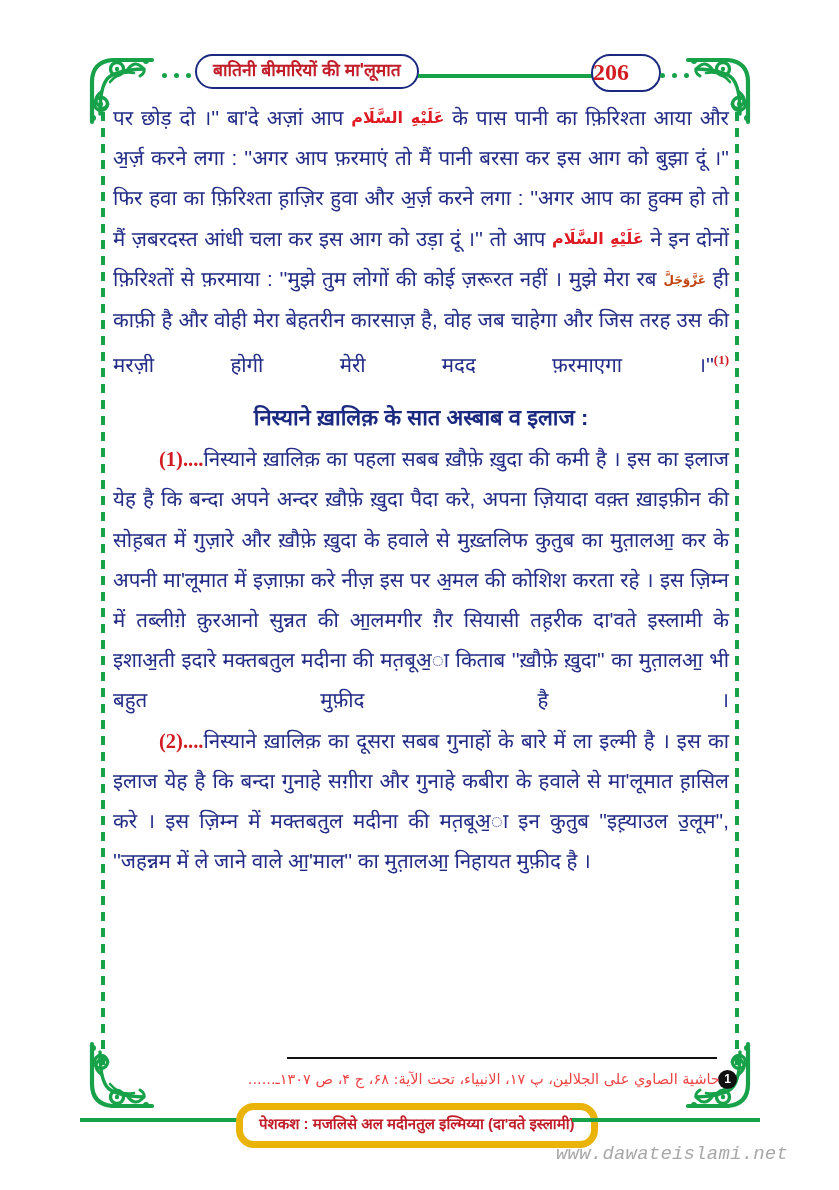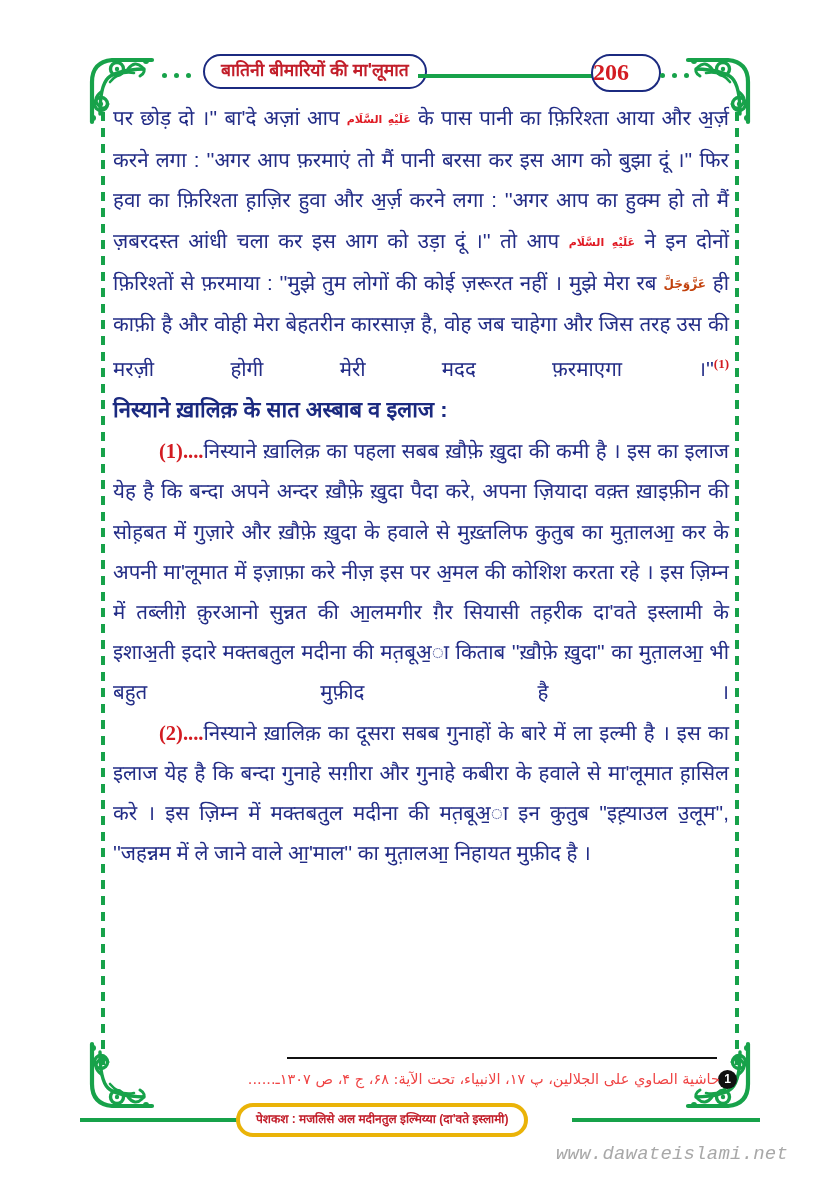--- a/index.html
+++ b/index.html
@@ -78,21 +78,21 @@
     position: absolute;
     left: 318px;
     top: 22px;
     width: 232px;
     height: 4px;
     background: #17A24A;
   }
 
   .title-pill {
     position: absolute;
-    left: 103px;
+    left: 95px;
     top: 2px;
     padding: 2px 16px 4px 16px;
     border: 2.2px solid #1B2A80;
     border-radius: 22px;
     background: #ffffff;
     color: #C21E2A;
     font-size: 17.5px;
     font-weight: 700;
     line-height: 1.45;
     white-space: nowrap;
@@ -132,21 +132,21 @@
     text-align: justify;
     text-align-last: justify;
     text-justify: inter-word;
   }
   .para.last-natural { text-align-last: left; }
 
   .indent { display: inline-block; width: 46px; }
 
   .hon {
     color: #E01B24;
-    font-size: 11px;
+    font-size: 16px;
     font-weight: 700;
     letter-spacing: -0.2px;
     font-family: "DejaVu Sans", "Liberation Sans", sans-serif;
     vertical-align: 2px;
     white-space: nowrap;
   }
   .hon-sm {
     color: #c2410c;
     font-size: 12px;
     font-weight: 700;
@@ -161,26 +161,26 @@
     font-family: "Liberation Serif", "DejaVu Serif", serif;
   }
   sup.ref {
     color: #D31C22;
     font-size: 13px;
     font-weight: 700;
     font-family: "Liberation Serif", "DejaVu Serif", serif;
   }
 
   .section-heading {
-    margin: 0 0 0 0;
+    margin: 12px 0 0 0;
     color: #1B2A80;
     font-size: 22px;
     font-weight: 700;
     line-height: 42px;
-    text-align: left;
+    text-align: center;
     font-family: "Liberation Sans", "DejaVu Sans", sans-serif;
   }
 
   
   #footnote-rule {
     position: absolute;
     left: 287px;
     top: 1057px;
     width: 430px;
     height: 2.4px;
@@ -233,25 +233,25 @@
     height: 4px;
     background: #17A24A;
   }
   #footer .f-rule.l { left: 0px;   width: 190px; }
   #footer .f-rule.r { left: 492px; width: 188px; }
   #footer-pill {
     position: absolute;
     left: 156px;
     top: 0px;
     padding: 3px 16px 5px 16px;
-    border: 4px solid #eab308;
+    border: 7px solid #eab308;
     border-radius: 18px;
     background: #ffffff;
     color: #C21E2A;
-    font-size: 12px;
+    font-size: 15px;
     font-weight: 700;
     line-height: 1.5;
     white-space: nowrap;
     font-family: "Liberation Sans", "DejaVu Sans", sans-serif;
   }
 
   
   #watermark {
     position: absolute;
     left: 556px;

